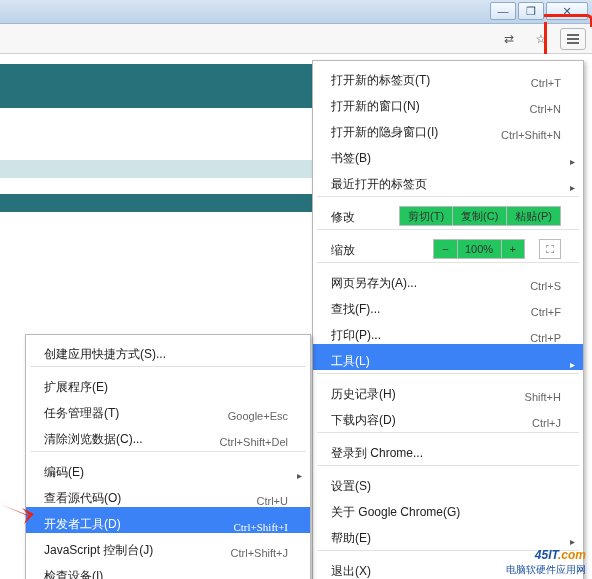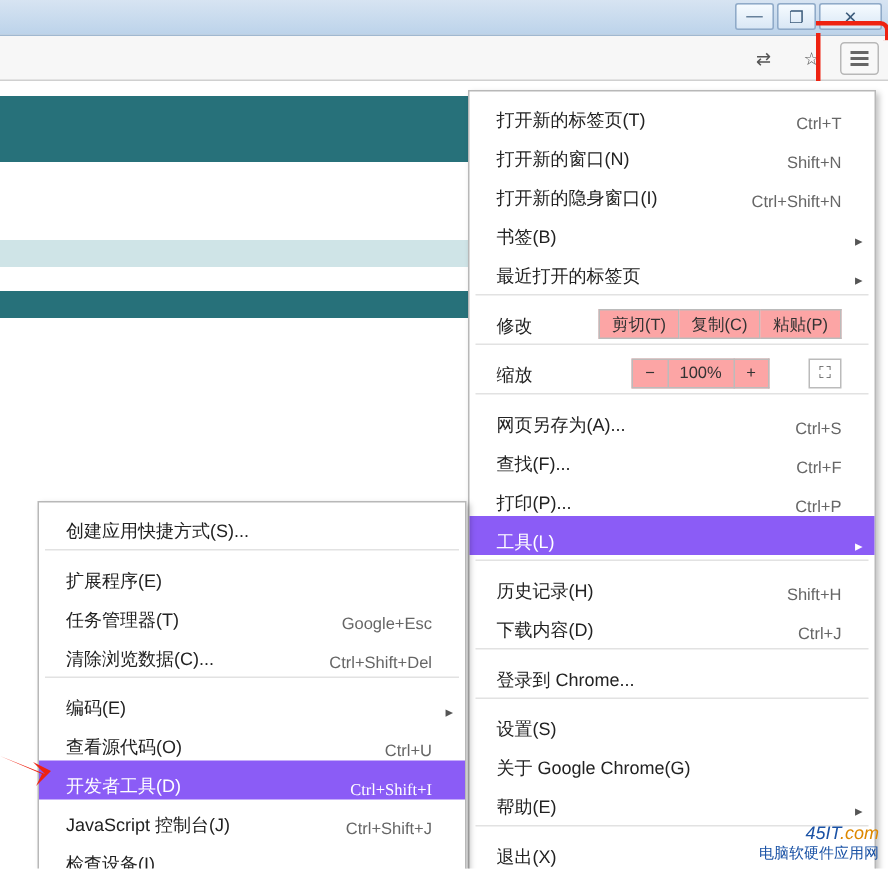--- a/index.html
+++ b/index.html
@@ -28,43 +28,43 @@
 .band { position: absolute; left: 0; height: 44px; }
 .band1 { top: 10px; width: 312px; background: #27717a; }
 .band2 { top: 106px; width: 312px; height: 18px; background: #cfe4e7; }
 .band3 { top: 140px; width: 312px; height: 18px; background: #27717a; }
 
 
 .menu { position: absolute; top: 60px; right: 8px; width: 272px; background: #fff; border: 1px solid #b8b8b8; box-shadow: 2px 2px 4px rgba(0,0,0,.25); padding: 2px 0; }
 .mi { display: flex; align-items: flex-end; height: 26px; padding: 0 22px 0 18px; color: #222; white-space: nowrap; position: relative; }
 .mi .sc { margin-left: auto; color: #666; font-size: 11px; }
 .mi.sub::after { content: "▸"; position: absolute; right: 8px; color: #555; font-size: 10px; }
-.mi.sel { background: #8b5cf6; color: #fff; }
+.mi.sel { background: #3b82f6; color: #fff; }
 .mi.sel .sc { color: #fff; font-family: Liberation Serif, serif; }
 .mi.sel.sub::after { color: #fff; }
 .sep { height: 1px; background: #e2e2e2; margin: 3px 4px; }
 
-.mi.inline { gap: 20px; }
+.mi.inline { gap: 8px; }
 .mi.inline .lbl { min-width: 40px; }
 .grp { display: flex; margin-left: auto; gap: 0; }
-.gbtn { height: 20px; padding: 0 8px; border: 1px solid #bbb; background: #fca5a5; display: flex; align-items: center; font-size: 11px; color: #333; }
+.gbtn { height: 20px; padding: 0 8px; border: 1px solid #bbb; background: #22c55e; display: flex; align-items: center; font-size: 11px; color: #333; }
 .gbtn + .gbtn { border-left: none; }
 .mi.zoom .grp .gbtn.mid { width: 44px; justify-content: center; }
 .mi.zoom .fs { width: 22px; height: 20px; margin-left: 6px; border: 1px solid #bbb; display: flex; align-items: center; justify-content: center; font-size: 11px; color: #555; }
 
 
 .submenu { position: absolute; top: 334px; left: 25px; width: 286px; background: #fff; border: 1px solid #b8b8b8; box-shadow: 2px 2px 4px rgba(0,0,0,.25); padding: 2px 0; }
 
 
 .arrow { position: absolute; left: 0; top: 494px; pointer-events: none; }
 .arrow svg { display: block; }
 
 
 .wm { position: absolute; right: 6px; bottom: 4px; text-align: right; line-height: 1.1; pointer-events: none; }
-.wm .l1 { font-weight: normal; font-style: italic; font-size: 18px; }
+.wm .l1 { font-weight: bold; font-style: italic; font-size: 18px; }
 .wm .l1 .b { color: #1a52a5; }
 .wm .l1 .r { color: #d80; }
 .wm .l2 { font-size: 10px; color: #1a52a5; }
 </style>
 </head>
 <body>
 
 <div class="titlebar">
   <div class="tbtn">—</div>
   <div class="tbtn">❐</div>
@@ -86,21 +86,21 @@
   <div class="band band3"></div>
 </div>
 
 <div class="menu">
   <div class="mi">
       <span class="lbl">打开新的标签页(T)</span>
       <span class="sc">Ctrl+T</span>
     </div>
   <div class="mi">
       <span class="lbl">打开新的窗口(N)</span>
-      <span class="sc">Shift+N</span>
+      <span class="sc">Ctrl+N</span>
     </div>
   <div class="mi">
       <span class="lbl">打开新的隐身窗口(I)</span>
       <span class="sc">Ctrl+Shift+N</span>
     </div>
   <div class="mi sub">
       <span class="lbl">书签(B)</span>
     </div>
   <div class="mi sub">
       <span class="lbl">最近打开的标签页</span>

